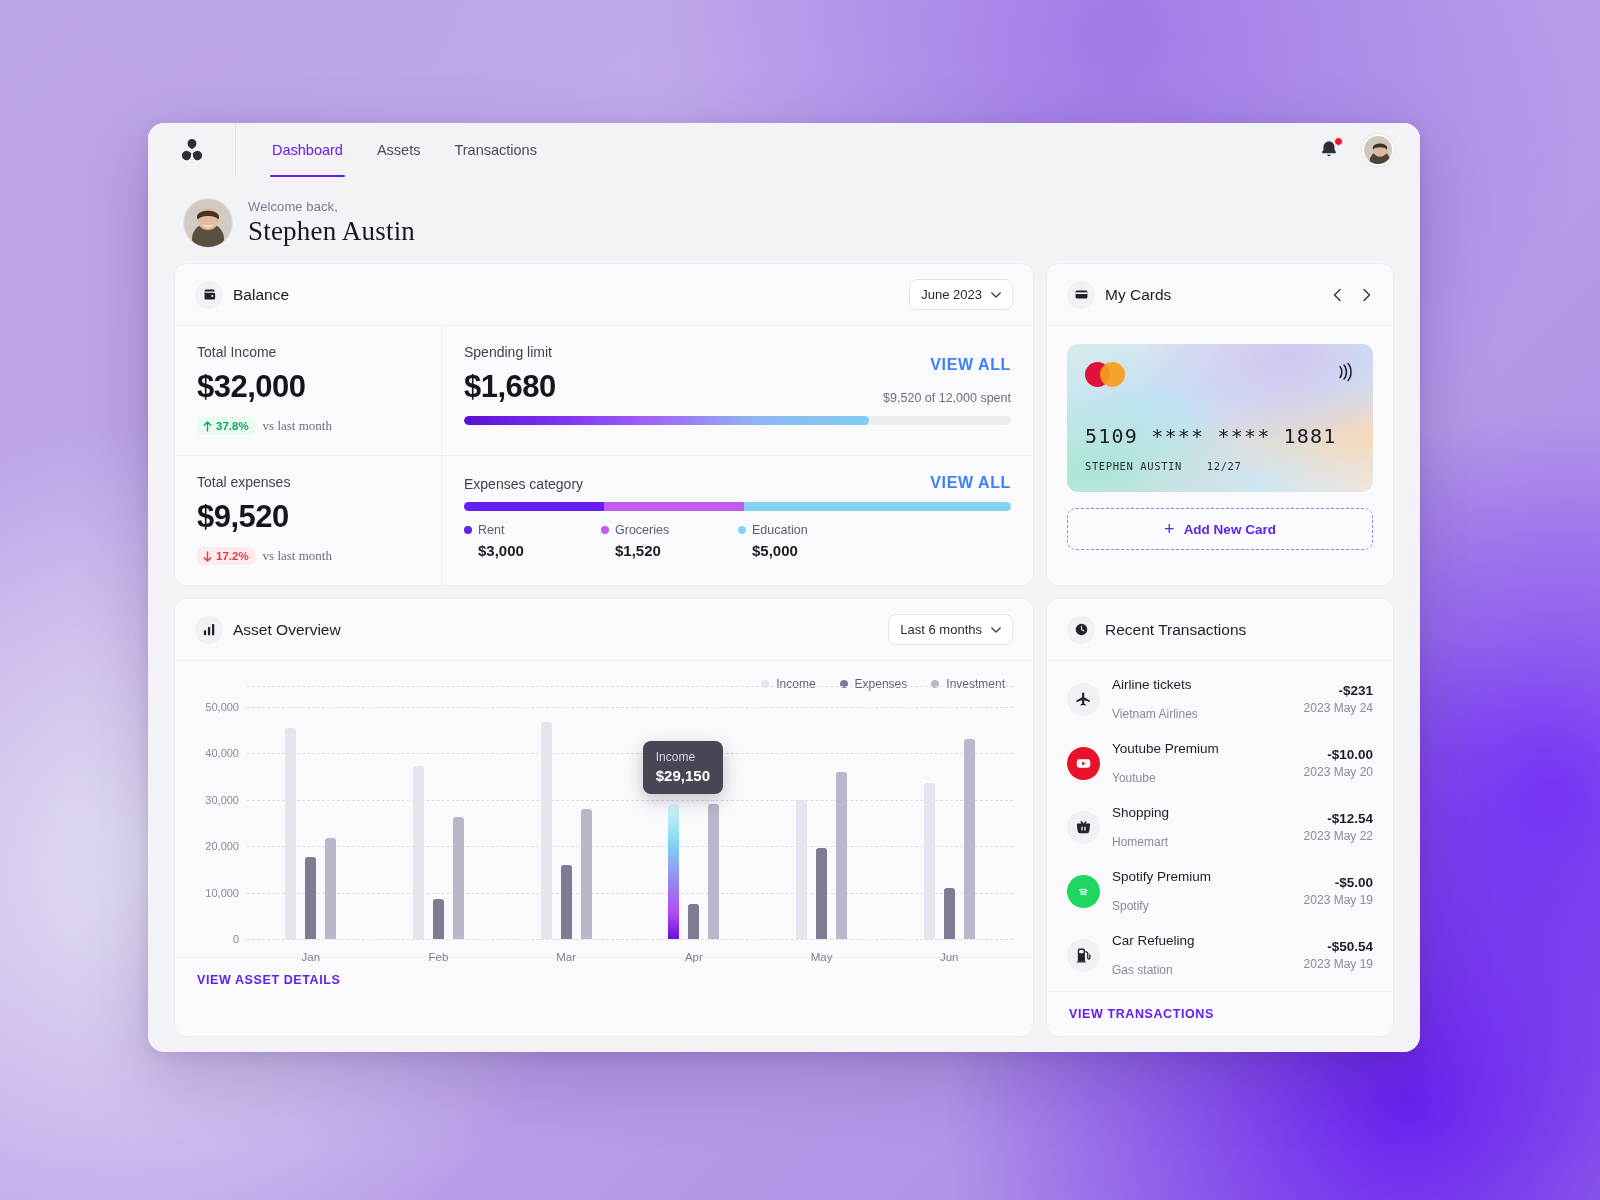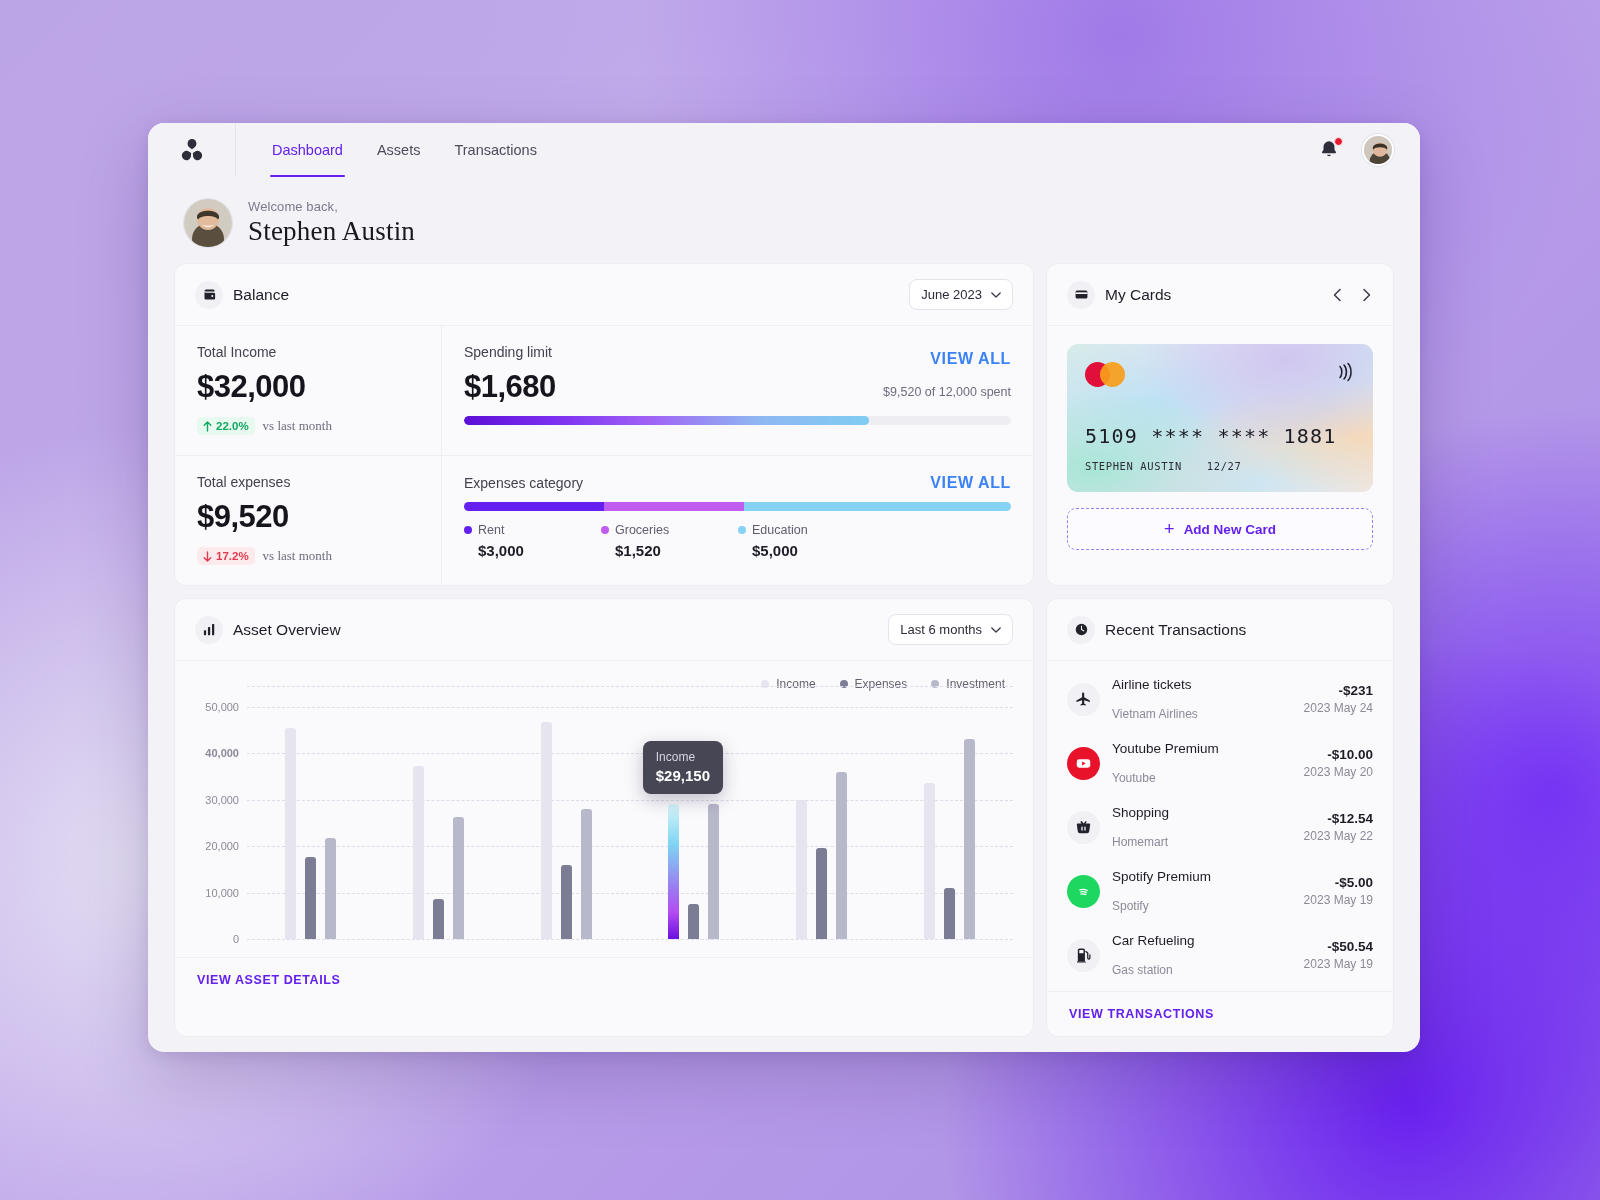--- a/index.html
+++ b/index.html
@@ -128,21 +128,21 @@
   .b-amount { font-size: 31px; font-weight: bold; color: #15151d; letter-spacing: -.5px; margin-top: 9px; }
   .b-delta { display: flex; align-items: center; gap: 8px; margin-top: 12px; }
   .chip {
     display: inline-flex; align-items: center; gap: 4px;
     font-size: 11.5px; font-weight: bold; border-radius: 5px; padding: 3px 6px;
   }
   .chip.up { background: #e8faf0; color: #12a760; }
   .chip.down { background: #fdeaec; color: #e23b4e; }
   .delta-note { font-size: 13px; color: #6d6d7e; font-family: Liberation Serif, serif; }
 
-  .bcell-head { display: flex; align-items: center; }
+  .bcell-head { display: flex; align-items: flex-end; }
   .viewall {
     margin-left: auto; font-size: 16px; font-weight: bold; color: #3b82f6;
     letter-spacing: .6px; cursor: pointer;
   }
   .spend-sub { font-size: 12.5px; color: #6d6d7e; text-align: right; margin-top: 17px;}
   .progress-track {
     height: 9px; background: #eeeef2; border-radius: 5px; overflow: hidden; margin-top: 11px;
   }
   .progress-fill {
     height: 100%; border-radius: 5px;
@@ -327,21 +327,21 @@
       <div class="balance-body">
 
         <div class="bcell lt brow-top">
           <div class="b-label">Total Income</div>
           <div class="b-amount">$32,000</div>
           <div class="b-delta">
             <span class="chip up">
               <svg width="9" height="11" viewBox="0 0 9 11">
                 <path d="M4.5 1v9M1.2 4.3L4.5 1l3.3 3.3" stroke="#12a760" stroke-width="1.4" fill="none" stroke-linecap="round" stroke-linejoin="round"></path>
               </svg>
-              <span>22.0%</span>
+              <span>37.8%</span>
             </span>
             <span class="delta-note">vs last month</span>
           </div>
         </div>
 
         <div class="bcell brow-top">
           <div class="bcell-head">
             <div>
               <div class="b-label">Spending limit</div>
               <div class="b-amount">$1,680</div>
@@ -484,21 +484,21 @@
               <span class="dot" style="background:#b8b8cb"></span>
               <span>Investment</span>
             </div>
           </div>
         <div class="plot">
           <div class="ylabels" id="yLabels">
               <div class="ylab" style="top: 100%;">0</div>
               <div class="ylab" style="top: 80%;">10,000</div>
               <div class="ylab" style="top: 60%;">20,000</div>
               <div class="ylab" style="top: 40%;">30,000</div>
-              <div class="ylab" style="top: 20%; font-weight: bold;">40,000</div>
+              <div class="ylab" style="top: 20%;">40,000</div>
               <div class="ylab" style="top: 0%;">50,000</div>
             </div>
           <div class="plot-area">
             <div id="gridLines">
                 <div class="gridline" style="top: 100%;"></div>
                 <div class="gridline" style="top: 80%;"></div>
                 <div class="gridline" style="top: 60%;"></div>
                 <div class="gridline" style="top: 40%;"></div>
                 <div class="gridline" style="top: 20%;"></div>
                 <div class="gridline" style="top: 0%;"></div>
@@ -534,20 +534,28 @@
                   <div class="bar" style="height: 67.4%; background: rgb(230, 228, 239);"></div>
                   <div class="bar" style="height: 22%; background: rgb(124, 124, 149);"></div>
                   <div class="bar" style="height: 86%; background: rgb(184, 184, 203);"></div>
                 </div>
               </div>
             <div class="tooltip" id="chartTooltip" style="left: 51.6667%; bottom: 62.3%;">
               <div class="tt-label">Income</div>
               <div class="tt-val">$29,150</div>
             </div>
           </div>
+          <div class="xlabels" id="xLabels">
+              <div class="xlab">Jan</div>
+              <div class="xlab">Feb</div>
+              <div class="xlab">Mar</div>
+              <div class="xlab">Apr</div>
+              <div class="xlab">May</div>
+              <div class="xlab">Jun</div>
+            </div>
         </div>
       </div>
 
       <div class="card-foot">VIEW ASSET DETAILS</div>
     </div>
 
     <div class="card">
       <div class="card-head">
         <span class="head-icon">
           <svg viewBox="0 0 24 24" width="15" height="15">

